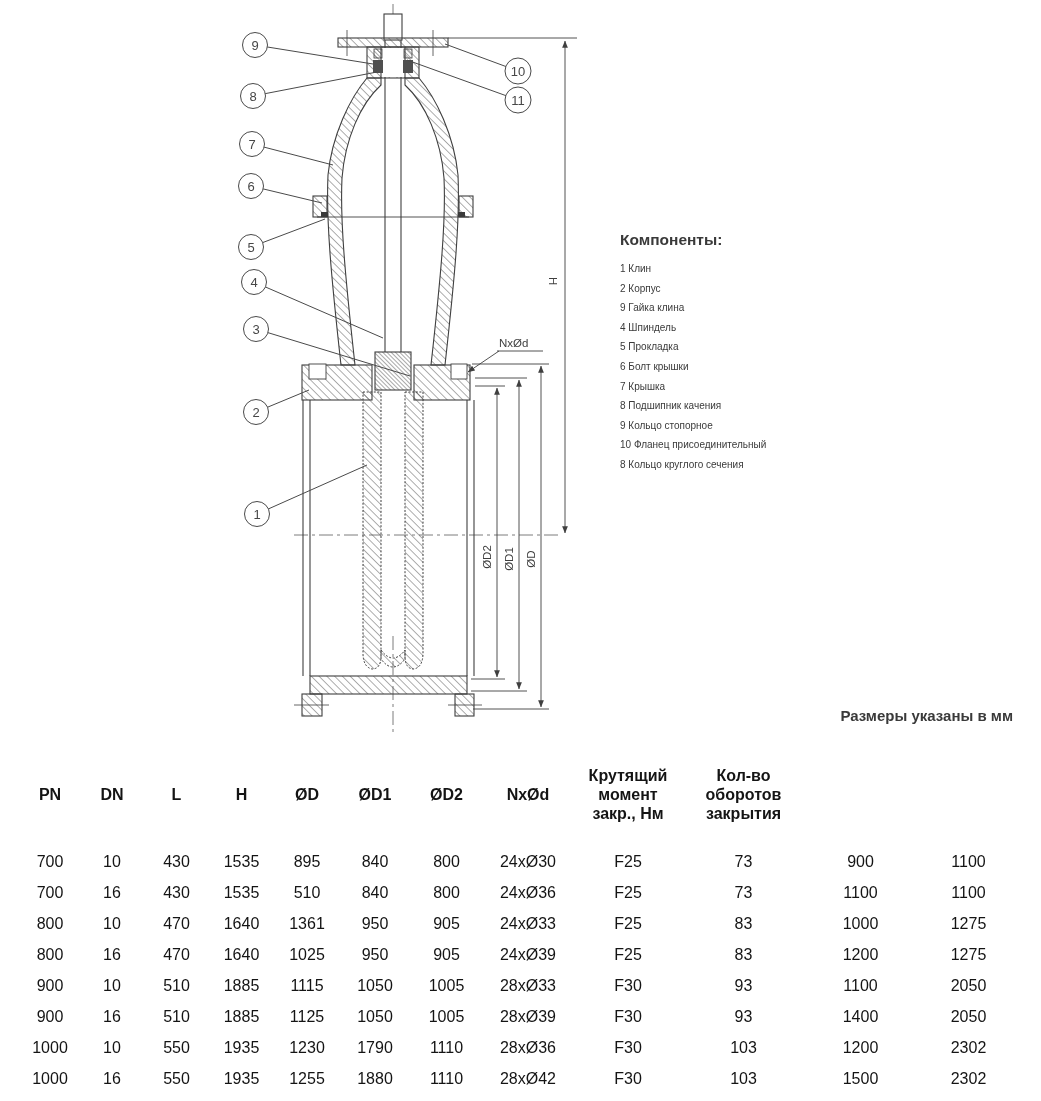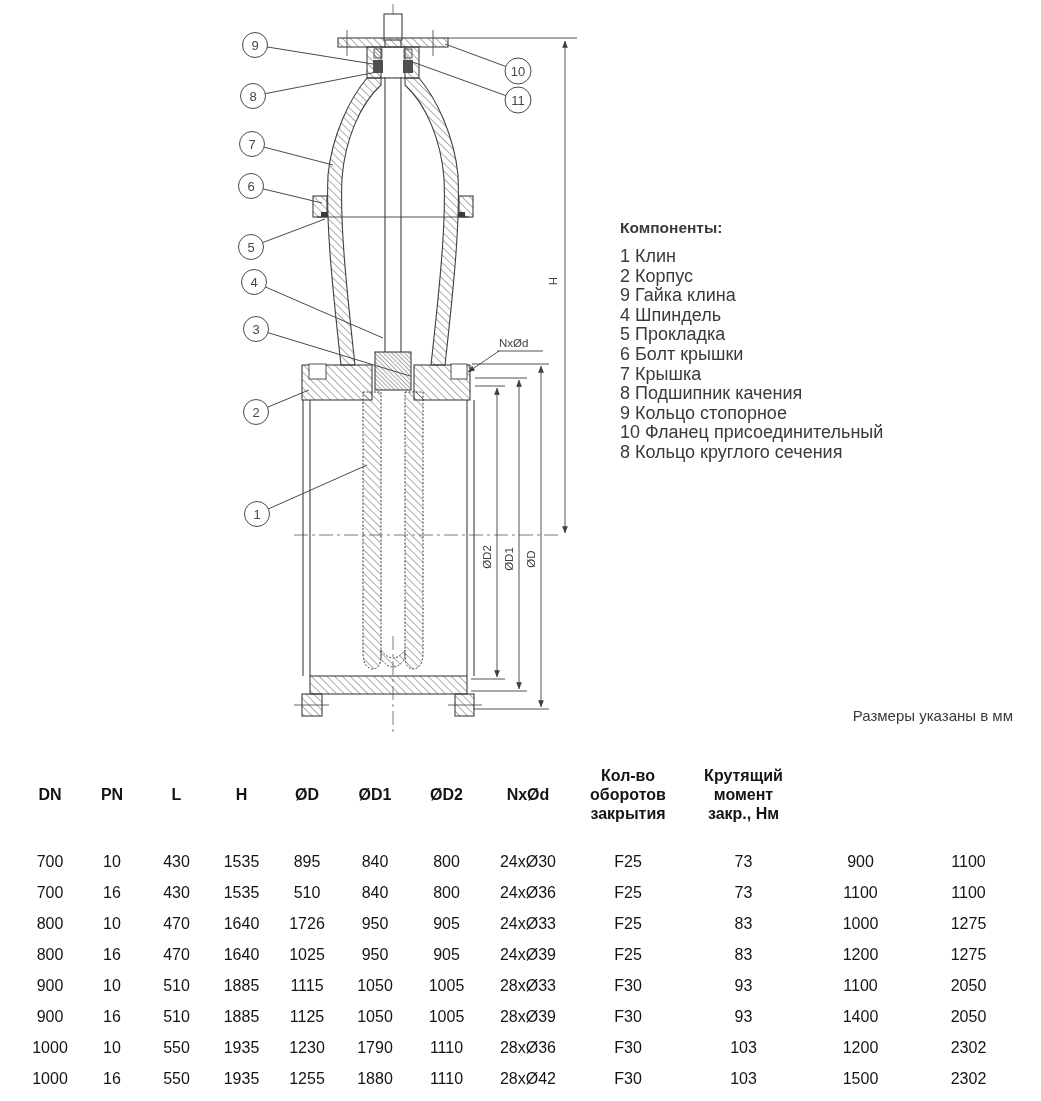--- a/index.html
+++ b/index.html
@@ -1,22 +1,22 @@
 <!DOCTYPE html>
 <html><head>
 <meta charset="utf-8">
 <style>
   html,body{margin:0;padding:0;background:#fff;}
   body{font-family:"Liberation Sans",sans-serif;color:#222;}
   .page{position:relative;width:1041px;height:1101px;background:#fff;overflow:hidden;}
   .drawing{position:absolute;left:0;top:0;}
   .components{position:absolute;left:620px;top:219px;color:#3a3a3a;}
-  .components .heading{font-size:15.5px;font-weight:bold;margin:0 0 10px 0;}
-  .components .item{font-size:18px;line-height:19.6px;white-space:nowrap;}
-  .note{position:absolute;top:707px;right:28px;font-size:15px;font-weight:normal;color:#3a3a3a;}
+  .components .heading{font-size:15.5px;font-weight:bold;margin:12px 0 10px 0;}
+  .components .item{font-size:10px;line-height:19.6px;white-space:nowrap;}
+  .note{position:absolute;top:707px;right:28px;font-size:15px;font-weight:bold;color:#3a3a3a;}
   .spec-table{position:absolute;left:20px;top:752px;width:1000px;
     --cols:60px 64px 65px 65px 66px 70px 73px 90px 110px 121px 113px 103px;}
   .thead{display:grid;grid-template-columns:var(--cols);height:84px;margin-bottom:10px;}
   .th{display:flex;align-items:center;justify-content:center;text-align:center;
       font-weight:bold;font-size:16px;line-height:19px;color:#141414;white-space:pre-line;}
   .tr{display:grid;grid-template-columns:var(--cols);height:31px;}
   .td{display:flex;align-items:center;justify-content:center;font-size:16px;color:#141414;}
   svg text{font-family:"Liberation Sans",sans-serif;}
   .dimtxt{font-size:11.5px;fill:#3f3f3f;}
   .balloontxt{font-size:13px;fill:#474747;}
@@ -220,34 +220,34 @@
         <div class="item">9 Кольцо стопорное</div>
         <div class="item">10 Фланец присоединительный</div>
         <div class="item">8 Кольцо круглого сечения</div>
       </div>
   </div>
 
   <div class="note">Размеры указаны в мм</div>
 
   <div class="spec-table">
     <div class="thead">
+      <div class="th">PN</div>
       <div class="th">DN</div>
-      <div class="th">PN</div>
       <div class="th">L</div>
       <div class="th">H</div>
       <div class="th">ØD</div>
       <div class="th">ØD1</div>
       <div class="th">ØD2</div>
       <div class="th">NxØd</div>
+      <div class="th">Крутящий
+момент
+закр., Нм</div>
       <div class="th">Кол-во
 оборотов
 закрытия</div>
-      <div class="th">Крутящий
-момент
-закр., Нм</div>
     </div>
     <div id="table-body">
         <div class="tr">
           <div class="td">700</div>
           <div class="td">10</div>
           <div class="td">430</div>
           <div class="td">1535</div>
           <div class="td">895</div>
           <div class="td">840</div>
           <div class="td">800</div>
@@ -269,21 +269,21 @@
           <div class="td">F25</div>
           <div class="td">73</div>
           <div class="td">1100</div>
           <div class="td">1100</div>
         </div>
         <div class="tr">
           <div class="td">800</div>
           <div class="td">10</div>
           <div class="td">470</div>
           <div class="td">1640</div>
-          <div class="td">1726</div>
+          <div class="td">1361</div>
           <div class="td">950</div>
           <div class="td">905</div>
           <div class="td">24xØ33</div>
           <div class="td">F25</div>
           <div class="td">83</div>
           <div class="td">1000</div>
           <div class="td">1275</div>
         </div>
         <div class="tr">
           <div class="td">800</div>

